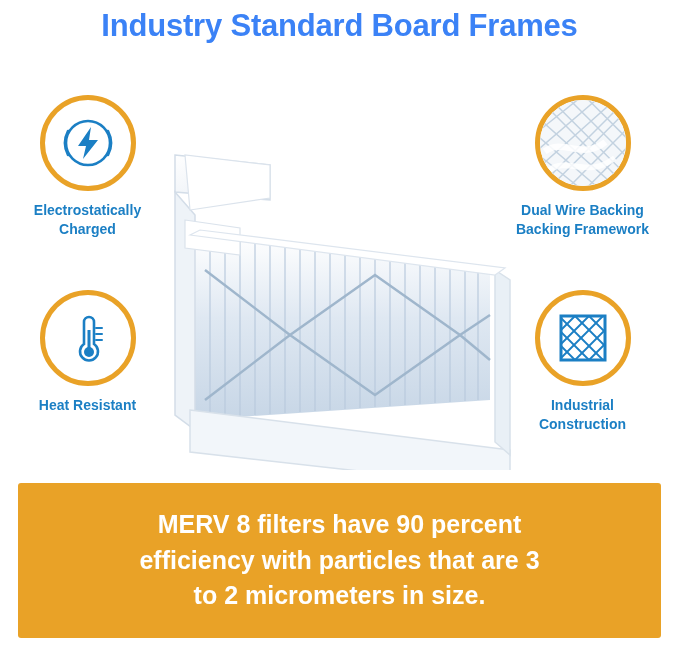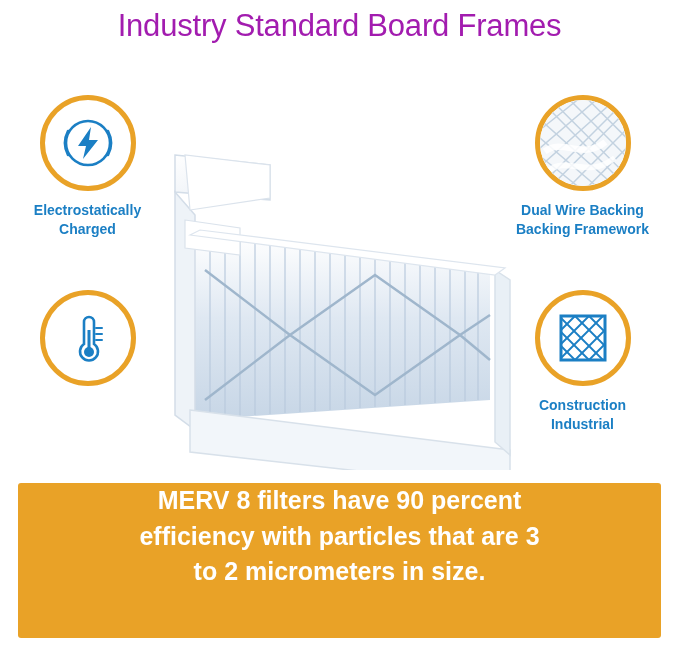--- a/index.html
+++ b/index.html
@@ -29,22 +29,22 @@
     top: 0;
     left: 0;
     width: 679px;
     height: 52px;
     display: flex;
     align-items: center;
     justify-content: center;
   }
   .header-title {
     font-size: 31px;
-    font-weight: normal;
-    color: #a21caf;
+    font-weight: bold;
+    color: #3b82f6;
     letter-spacing: -0.2px;
     white-space: nowrap;
     text-align: center;
   }
 
   
   .feature {
     position: absolute;
     width: 165px;
     text-align: center;
@@ -79,21 +79,21 @@
   
   .banner {
     position: absolute;
     left: 18px;
     top: 483px;
     width: 643px;
     height: 155px;
     background: #E9A227;
     border-radius: 3px;
     display: flex;
-    align-items: flex-start;
+    align-items: center;
     justify-content: center;
   }
   .banner-text {
     color: #ffffff;
     font-size: 25px;
     font-weight: bold;
     line-height: 1.42;
     text-align: center;
     padding: 0 28px;
   }
@@ -200,20 +200,21 @@
         <circle cx="31" cy="44" r="5" fill="#1B7FC4"></circle>
         <rect x="29.5" y="22" width="3" height="20" fill="#1B7FC4"></rect>
         <g stroke="#1B7FC4" stroke-width="2" stroke-linecap="round">
           <line x1="38" y1="20" x2="44" y2="20"></line>
           <line x1="38" y1="26" x2="44" y2="26"></line>
           <line x1="38" y1="32" x2="44" y2="32"></line>
         </g>
       </svg>
     </div>
     <div class="feature-label">
+      <div>Heat Resistant</div>
     </div>
   </div>
 
   <div class="feature f-topright">
     <div class="badge-ring">
       <svg width="92" height="92" viewBox="0 0 92 92">
         <rect x="0" y="0" width="92" height="92" fill="#f4f7fa"></rect>
         <g stroke="#c3d2e0" stroke-width="1.6" fill="none">
           <path d="M-10,20 L20,0 M-10,40 L40,0 M-10,60 L60,0 M-10,80 L80,0 M0,92 L92,0 M12,92 L92,12 M32,92 L92,32 M52,92 L92,52 M72,92 L92,72"></path>
           <path d="M-10,72 L20,92 M-10,52 L40,92 M-10,32 L60,92 M-10,12 L80,92 M0,0 L92,92 M12,0 L92,80 M32,0 L92,60 M52,0 L92,40 M72,0 L92,20"></path>
@@ -232,22 +233,22 @@
     <div class="badge-ring">
       <svg width="60" height="60" viewBox="0 0 60 60">
         <rect x="8" y="8" width="44" height="44" fill="none" stroke="#1B7FC4" stroke-width="3"></rect>
         <g stroke="#1B7FC4" stroke-width="1.8" fill="none">
           <path d="M8,22 L22,8 M8,36 L36,8 M8,50 L50,8 M22,52 L52,22 M36,52 L52,36"></path>
           <path d="M8,38 L22,52 M8,24 L36,52 M8,10 L50,52 M22,8 L52,38 M36,8 L52,24"></path>
         </g>
       </svg>
     </div>
     <div class="feature-label">
+      <div>Industrial</div>
       <div>Construction</div>
-      <div>Industrial</div>
     </div>
   </div>
 
   <div class="banner">
     <div class="banner-text">
       <div>MERV 8 filters have 90 percent</div>
       <div>efficiency with particles that are 3</div>
       <div>to 2 micrometers in size.</div>
     </div>
   </div>

